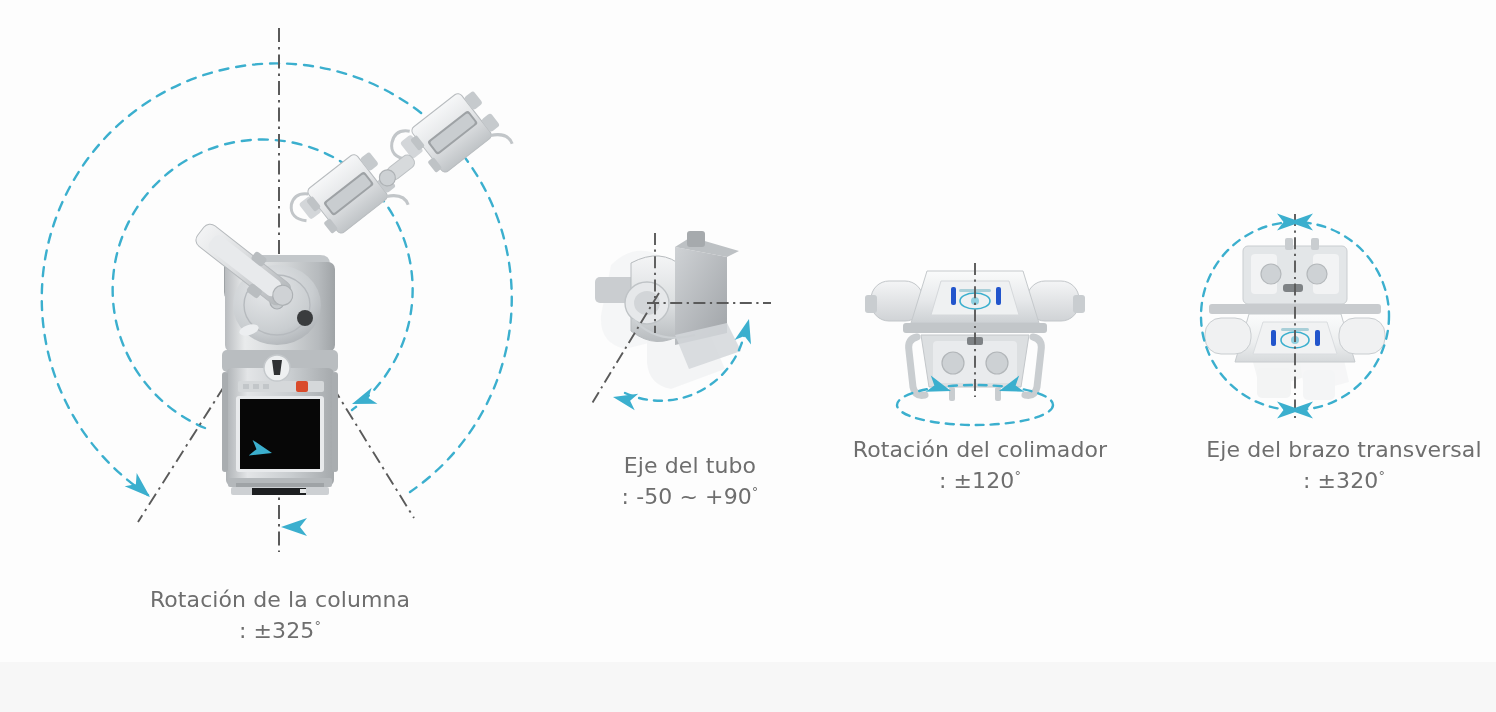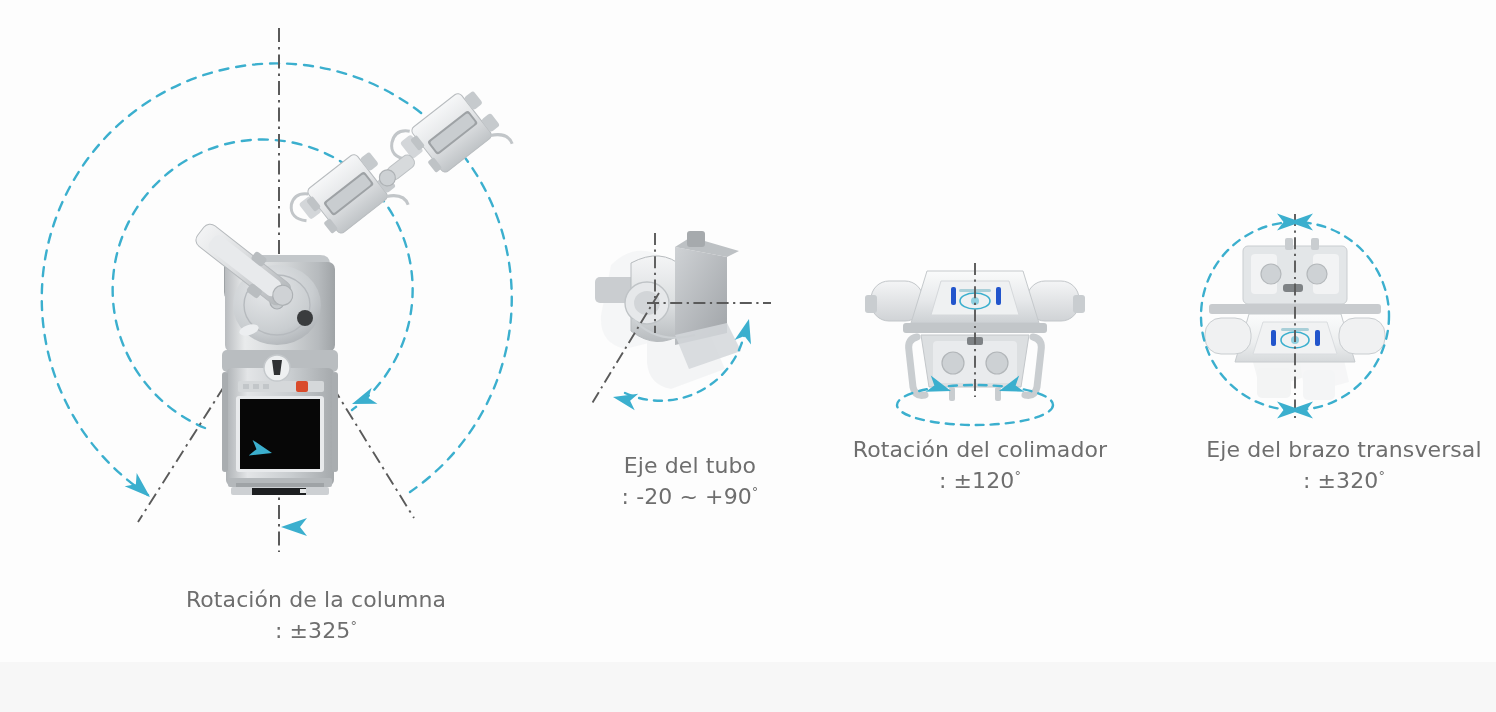--- a/index.html
+++ b/index.html
@@ -164,21 +164,21 @@
 
         <path d="M0 0 L-26 -9 L-19 0 L-26 9 Z" transform="translate(281,527) rotate(180)"></path>
 
         <path d="M0 0 L-24 -8.5 L-17.5 0 L-24 8.5 Z" transform="translate(352,404) rotate(160)"></path>
 
         <path d="M0 0 L-22 -8 L-16 0 L-22 8 Z" transform="translate(272,453) rotate(14)"></path>
       </g>
     </svg>
   </div>
 
-  <div class="caption" style="left:0px;top:584px;width:560px;padding-left:36px;">
+  <div class="caption" style="left:0px;top:584px;width:560px;">
     <span>Rotación de la columna</span>
     <span class="l2"><span>: ±325</span><span class="deg">°</span></span>
   </div>
 
   <div class="panel" style="left:575px;top:215px;width:230px;height:215px;">
     <svg width="230" height="215" viewBox="0 0 230 215">
       <defs>
         <linearGradient id="t2a" x1="0" y1="0" x2="0" y2="1">
           <stop offset="0" stop-color="#f4f5f6"></stop>
           <stop offset="0.6" stop-color="#d9dcde"></stop>
@@ -214,21 +214,21 @@
       <path d="M50 178 A 86 86 0 0 0 170 116" fill="none" stroke="#3BAFCE" stroke-width="2.4" stroke-dasharray="8 7" stroke-linecap="round"></path>
       <g fill="#3BAFCE">
         <path d="M0 0 L-24 -8.5 L-17.5 0 L-24 8.5 Z" transform="translate(38,182) rotate(192)"></path>
         <path d="M0 0 L-24 -8.5 L-17.5 0 L-24 8.5 Z" transform="translate(174,104) rotate(285)"></path>
       </g>
     </svg>
   </div>
 
   <div class="caption" style="left:560px;top:434px;width:260px;margin-top:16px;">
     <span>Eje del tubo</span>
-    <span class="l2"><span>: -20 ~ +90</span><span class="deg">°</span></span>
+    <span class="l2"><span>: -50 ~ +90</span><span class="deg">°</span></span>
   </div>
 
   <div class="panel" style="left:855px;top:245px;width:240px;height:185px;">
     <svg width="240" height="185" viewBox="0 0 240 185">
       <defs>
         <linearGradient id="c3top" x1="0" y1="0" x2="0" y2="1">
           <stop offset="0" stop-color="#fafbfb"></stop>
           <stop offset="0.55" stop-color="#e7e9eb"></stop>
           <stop offset="1" stop-color="#cdd1d4"></stop>
         </linearGradient>

